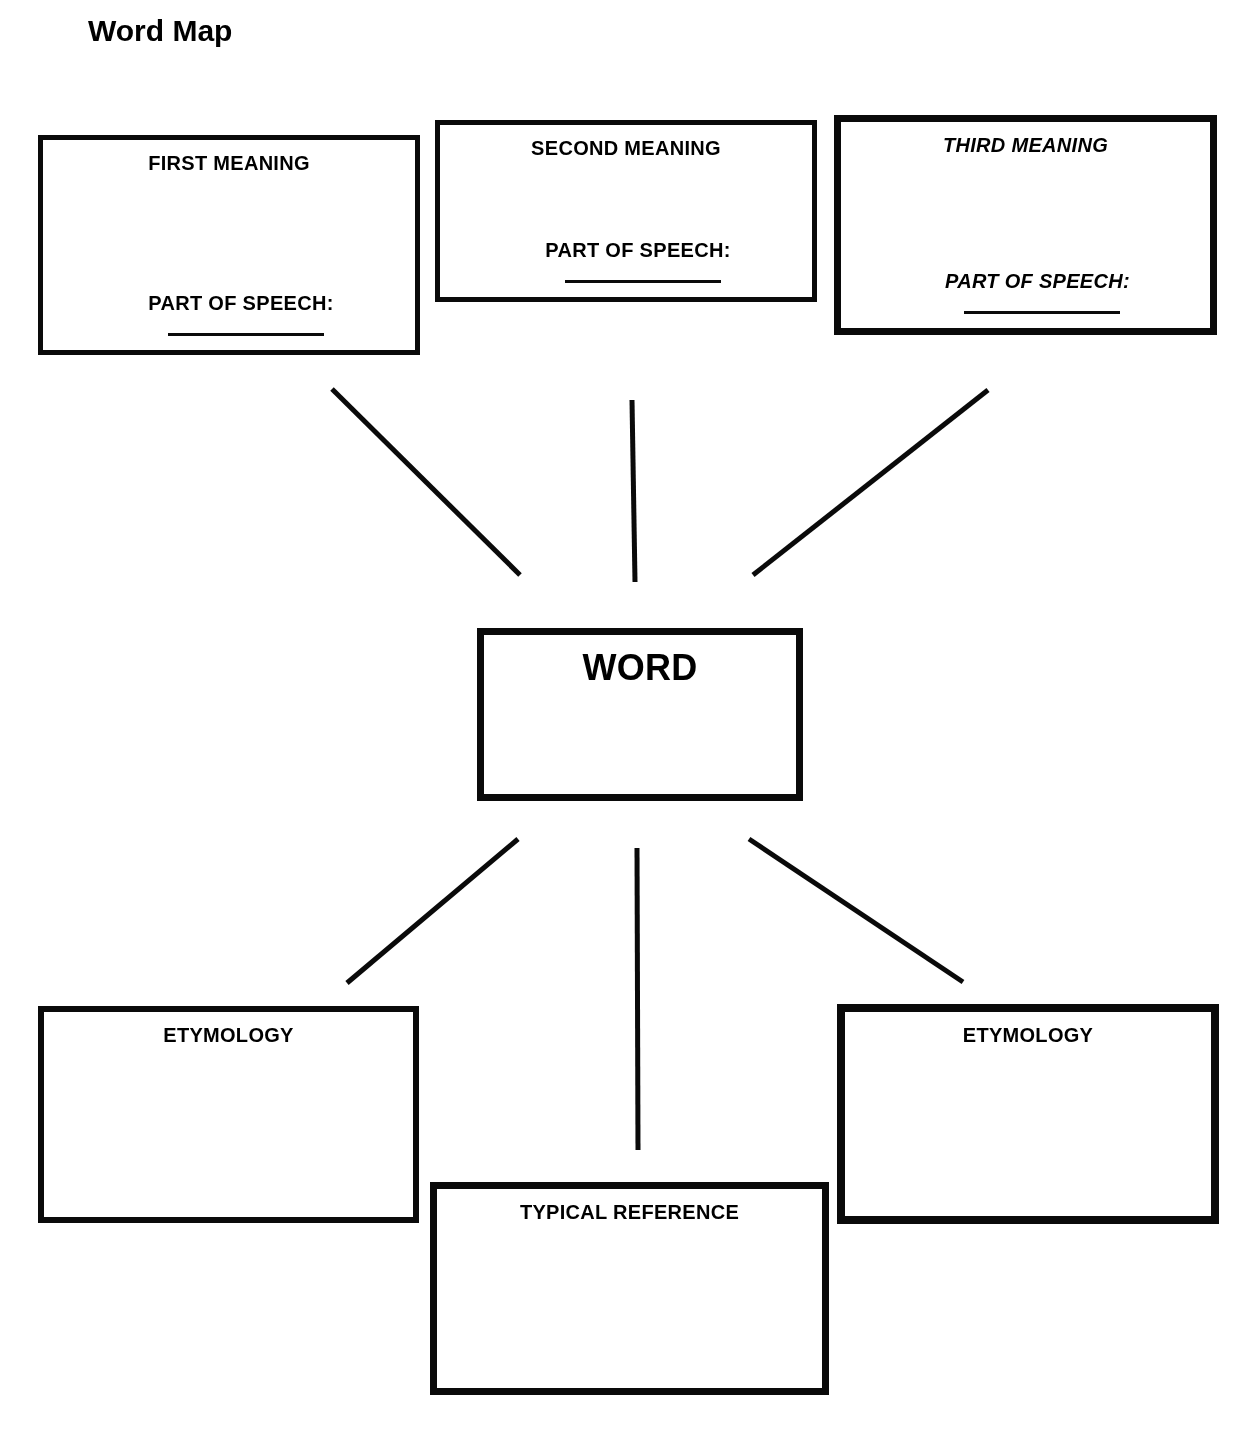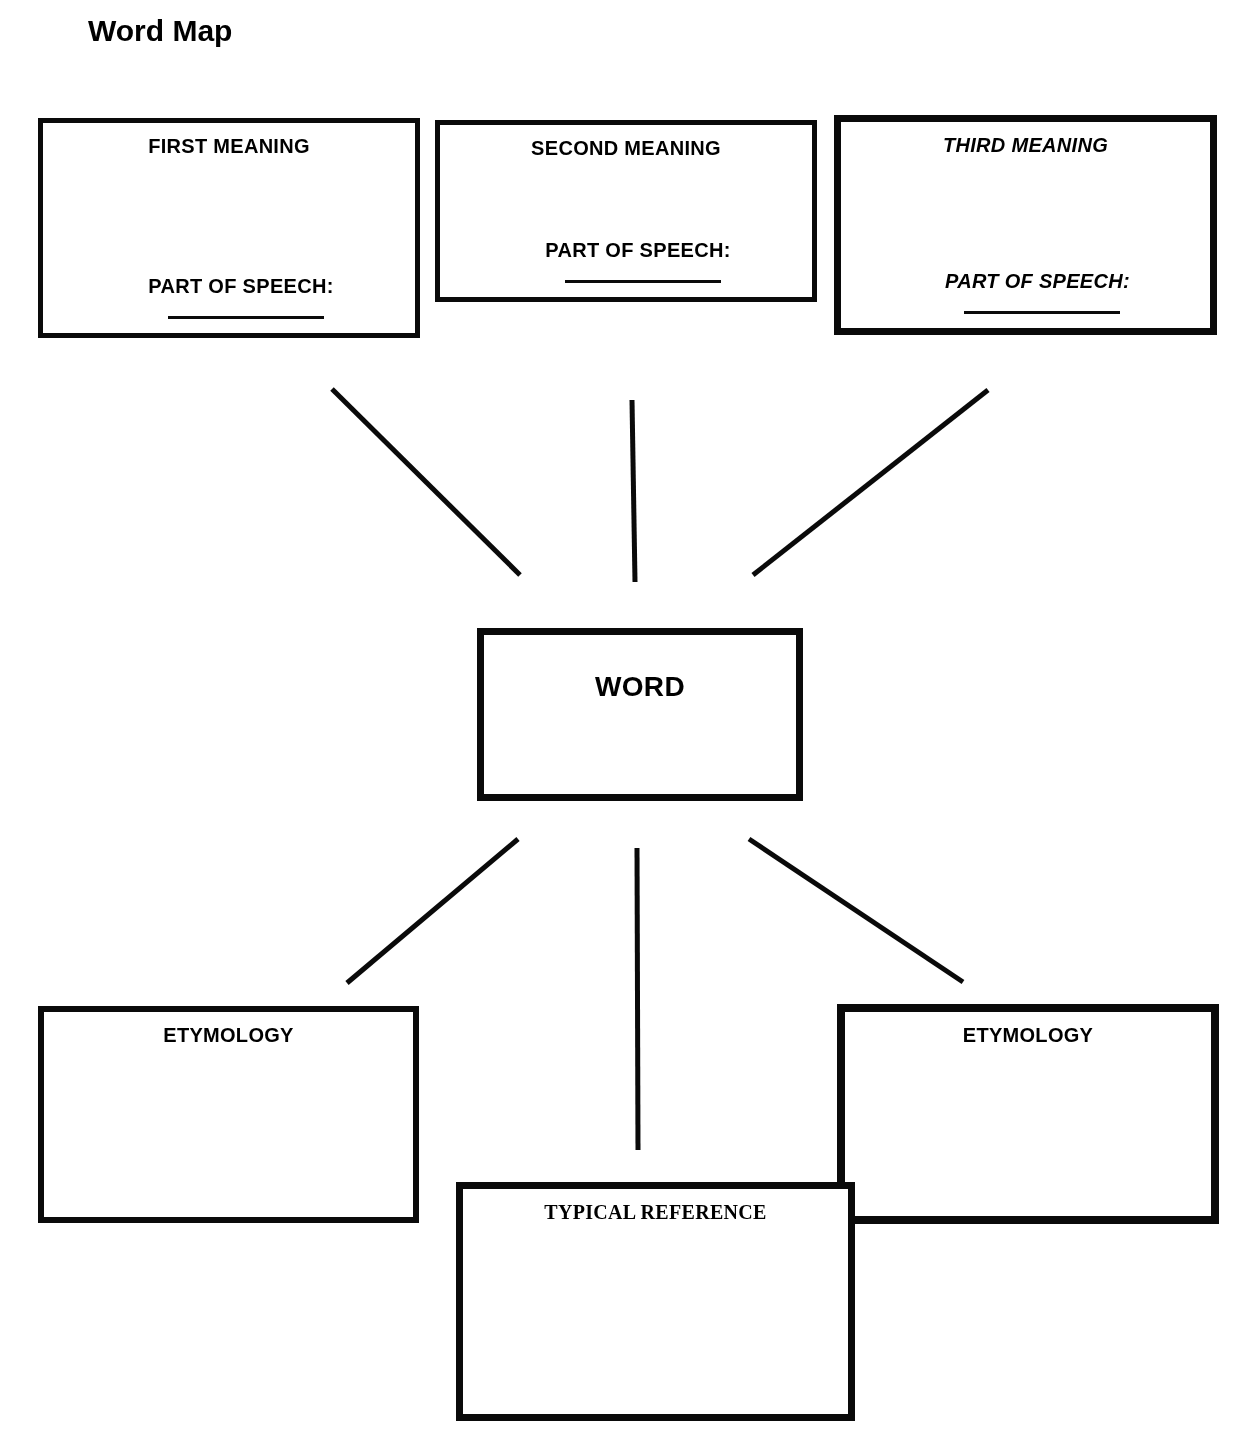--- a/index.html
+++ b/index.html
@@ -65,28 +65,28 @@
     letter-spacing: 0.3px;
   }
   .pos-line {
     display: inline-block;
     width: 156px;
     height: 18px;
     margin-left: 9px;
     border-bottom: 3px solid #0a0a0a;
   }
   
-  .box-first    { left: 38px;  top: 118px;  width: 382px; height: 220px; border-width: 5px; }
+  .box-first    { left: 38px;  top: 135px;  width: 382px; height: 220px; border-width: 5px; }
   .box-second   { left: 435px; top: 120px;  width: 382px; height: 182px; border-width: 5px; }
   .box-third    { left: 834px; top: 115px;  width: 383px; height: 220px; border-width: 7px; font-style: italic; }
   .box-word     { left: 477px; top: 628px;  width: 326px; height: 173px; border-width: 7px; }
-  .box-word .box-header { font-size: 28px; padding-top: 12px; margin-top: 24px; }
+  .box-word .box-header { font-size: 36px; padding-top: 12px; }
   .box-ety-left { left: 38px;  top: 1006px; width: 381px; height: 217px; border-width: 6px; }
   .box-ety-right{ left: 837px; top: 1004px; width: 382px; height: 220px; border-width: 8px; }
-  .box-typref   { left: 456px; top: 1182px; width: 399px; height: 239px; border-width: 7px; font-family: Liberation Serif, serif; }
+  .box-typref   { left: 430px; top: 1182px; width: 399px; height: 213px; border-width: 7px; }
 </style>
 </head>
 <body>
 
 <div class="canvas">
 
   <h1 class="title">Word Map</h1>
 
   <svg class="connectors" viewBox="0 0 1254 1444" xmlns="http://www.w3.org/2000/svg">
     <line x1="332" y1="389" x2="520" y2="575" stroke="#0a0a0a" stroke-width="5"></line>

